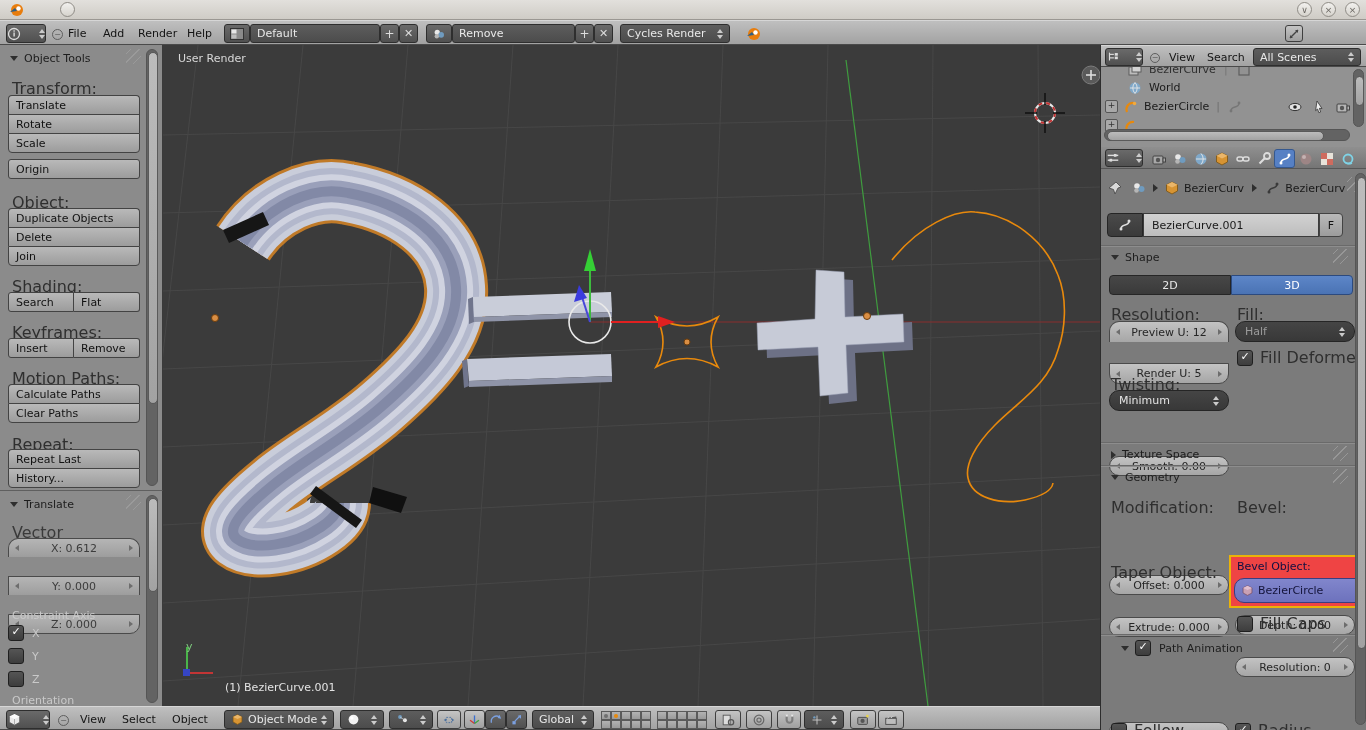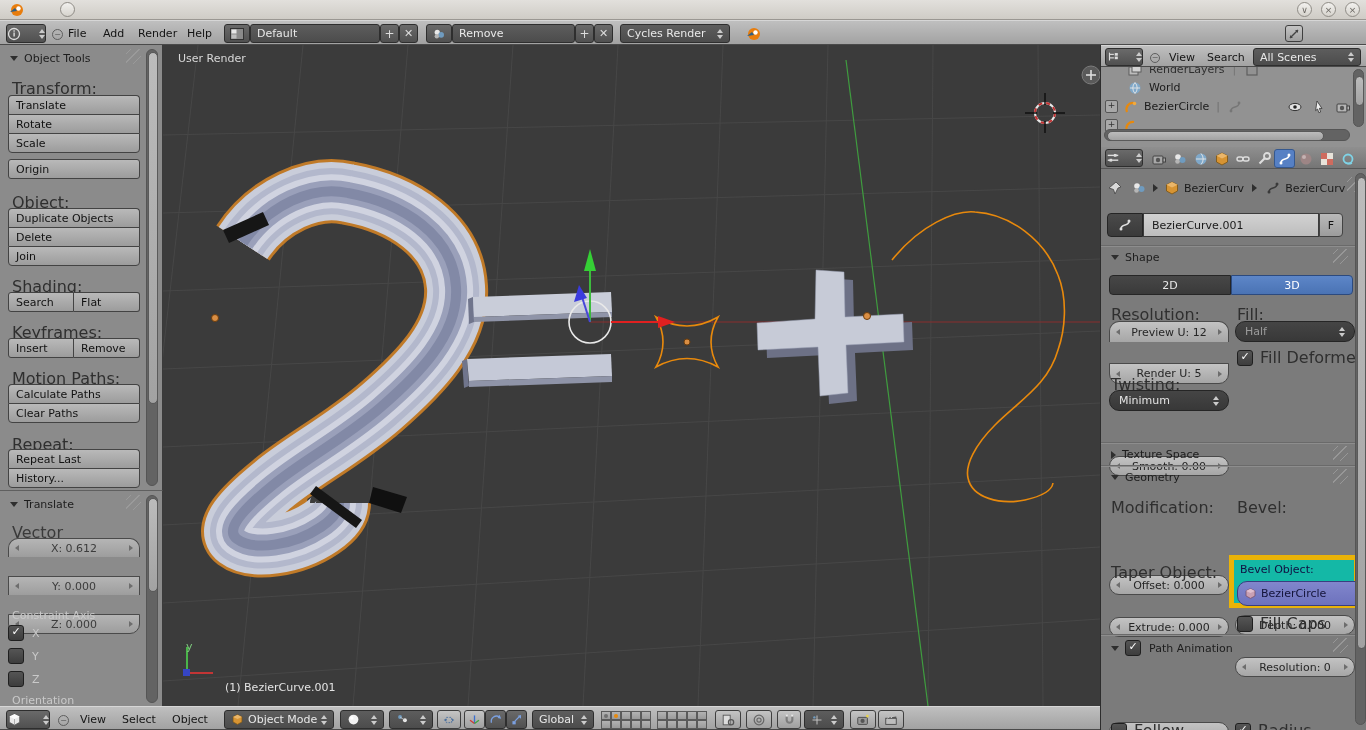--- a/index.html
+++ b/index.html
@@ -51,21 +51,21 @@
   .oppanel{left:0;top:490px;width:163px;height:216px;background:#8b8b8b;border-right:1px solid #3a3a3a;border-top:1px solid #5f5f5f;overflow:hidden}
   .viewport{left:163px;top:45px;width:937px;height:661px;background:#3b3b3b;overflow:hidden}
   .vplabel{color:#d8d8d8;font-size:11px}
   .vheader{left:0;top:706px;width:1100px;height:24px}
   .outliner{left:1100px;top:45px;width:266px;height:102px;background:#929292;border-left:1px solid #2d2d2d;overflow:hidden}
   .props{left:1100px;top:147px;width:266px;height:583px;background:#7b7b7b;border-left:1px solid #2d2d2d;overflow:hidden}
   .propshdr{background:linear-gradient(#8f8f8f,#757575);border-bottom:1px solid #565656}
   .iconbtn{display:flex;align-items:center;justify-content:center}
   .icon16{width:16px;height:16px;flex:none}
   .olrow{display:flex;align-items:center;height:17px;color:#1c1c1c}
-  .redbox{border:5px solid #eab308;background:#14b8a6}
+  .redbox{border:2px solid #eab308;background:#ef4444}
   .purplefield{background:linear-gradient(#8186cc,#6d72bd);border:1px solid #3a3e80;border-radius:10px;color:#14143a;display:flex;align-items:center;padding:0 6px}
   .bluelabel{color:#101042}
   .tab2d{background:linear-gradient(#474747,#3a3a3a);border:1px solid #262626;color:#e8e8e8;display:flex;align-items:center;justify-content:center;border-radius:4px 0 0 4px}
   .tab3d{background:linear-gradient(#5d86c8,#4a73b4);border:1px solid #2c4a7e;color:#fff;display:flex;align-items:center;justify-content:center;border-radius:0 4px 4px 0}
   .cell{width:10px;height:9px;border:1px solid #5a5a5a;background:linear-gradient(#b2b2b2,#9a9a9a);box-sizing:border-box;position:relative}
   .cell.dotg::after,.cell.doto::after{content:"";position:absolute;left:2px;top:2px;width:4px;height:4px;border-radius:50%}
   .cell.dotg::after{background:#6f6f6f}
   .cell.doto::after{background:#e8890c}
   .expander{width:11px;height:11px;border:1px solid #555;border-radius:2px;background:#a8a8a8;color:#333;font-size:9px;line-height:9px;text-align:center}
   .expander::before{content:"+"}
@@ -552,21 +552,21 @@
       </div>
     </div>
 
     <div class="r" style="left:0;top:22px;width:266px;height:80px;overflow:hidden">
 
       <div class="olrow r" style="left:26px;top:-6px;width:240px;opacity:.85">
         <svg class="icon16" viewBox="0 0 16 16" style="margin-right:6px">
           <rect x="2" y="5" width="9" height="8" fill="#c4c4c4" stroke="#555"></rect>
           <rect x="5" y="2" width="9" height="8" fill="#dedede" stroke="#555"></rect>
         </svg>
-        <span>RenderLayers</span>
+        <span>BezierCurve</span>
         <span style="margin:0 8px;color:#6f6f6f">|</span>
         <svg class="icon16" viewBox="0 0 16 16">
           <rect x="3" y="3" width="10" height="10" fill="none" stroke="#555" stroke-width="1.2"></rect>
         </svg>
       </div>
       <div class="olrow r" style="left:26px;top:12px;width:240px">
         <svg class="icon16" viewBox="0 0 16 16" style="margin-right:6px">
           <circle cx="8" cy="8" r="5.5" fill="#7fa8c9"></circle>
           <path d="M3,8 h10 M8,2.5 a8,8 0 0 1 0,11 M8,2.5 a8,8 0 0 0 0,11" fill="none" stroke="#e6e6e6" stroke-width="0.9"></path>
         </svg>
@@ -847,21 +847,21 @@
       </div>
     </div>
 
     <div class="r" style="left:136px;top:467px;display:flex;align-items:center;gap:7px">
       <span class="chk"></span>
       <span class="seclabel">Fill Caps</span>
     </div>
 
     <div class="r sep" style="left:0;top:487px;width:254px"></div>
 
-    <div class="r phead" style="left:10px;top:493px">
+    <div class="r phead" style="left:20px;top:493px">
       <span class="tridown"></span>
       <span class="chk on" style="margin-right:8px"></span>
       <span>Path Animation</span>
     </div>
     <div class="r grips" style="left:232px;top:491px"></div>
 
     <div class="r" style="left:10px;top:574px;display:flex;align-items:center;gap:7px">
       <span class="chk"></span>
       <span class="seclabel">Follow</span>
     </div>

